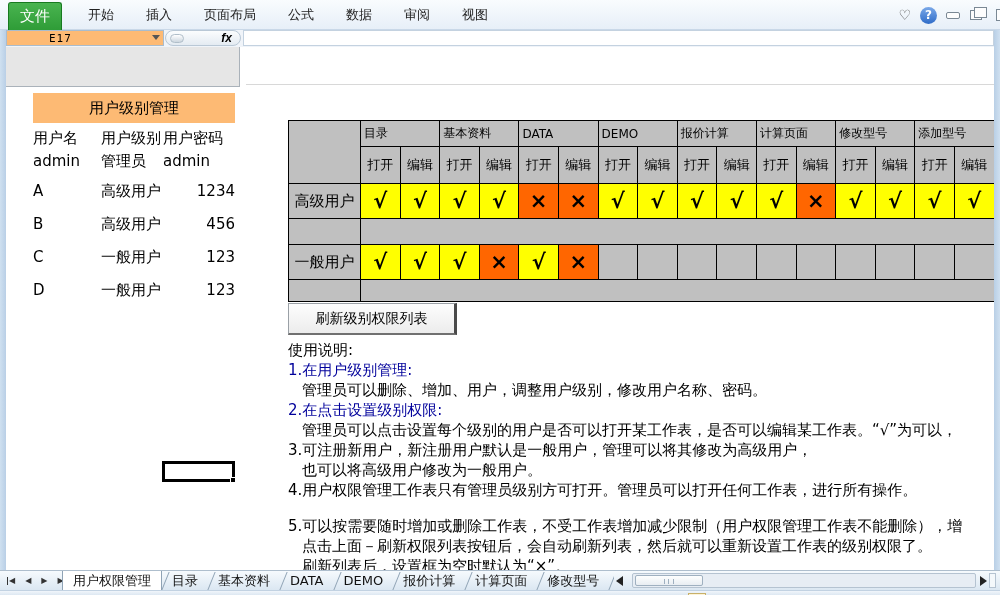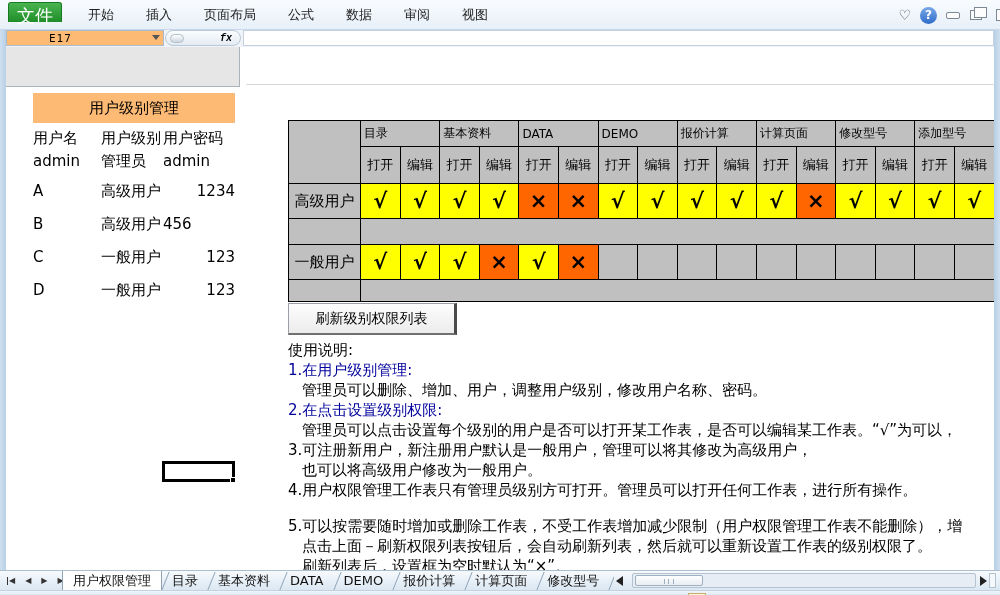--- a/index.html
+++ b/index.html
@@ -5,23 +5,23 @@
   * { margin:0; padding:0; box-sizing:border-box; }
   html,body { width:1000px; height:595px; }
   body {
     position:relative; overflow:hidden; background:#fff;
     font-family:"DejaVu Sans","Liberation Sans",sans-serif;
     color:#000;
   }
   
   .ribbon { position:absolute; left:0; top:0; width:1000px; height:30px;
     background:linear-gradient(#f9fcfe,#e7eff8); border-bottom:1px solid #c9d8e8; }
-  .file-tab { position:absolute; left:8px; top:2px; width:54px; height:20px;
+  .file-tab { position:absolute; left:8px; top:2px; width:54px; height:44px;
     background:linear-gradient(#49b450,#1f8e28); border:1px solid #187a20; border-bottom:none;
-    border-radius:3px 3px 0 0; color:#fff; font-size:18px; text-align:center; line-height:26px; }
+    border-radius:3px 3px 0 0; color:#fff; font-size:15px; text-align:center; line-height:26px; }
   .ribbon-tabs { position:absolute; left:72px; top:0; height:30px; display:flex; align-items:center; }
   .ribbon-tab { font-size:13px; color:#222; padding:0 16px; line-height:30px; }
   .win-icons { position:absolute; right:0px; top:0; height:30px; display:flex; align-items:center; }
   .heart { font-size:14px; color:#555; margin-right:9px; }
   .help { width:17px; height:17px; border-radius:50%; background:linear-gradient(#7aa8e8,#2f6cc8);
     color:#fff; font-size:12px; font-weight:bold; text-align:center; line-height:17px; margin-right:9px; }
   .btn-min { width:14px; height:7px; border:1px solid #7a8894; border-radius:2px; background:#fdfdfd; margin-right:10px; }
   .btn-restore { position:relative; width:12px; height:10px; border:1px solid #7a8894; background:#fdfdfd; margin-right:14px; }
   .btn-restore::before { content:""; position:absolute; left:3px; top:-4px; width:11px; height:9px;
     border:1px solid #7a8894; background:#fdfdfd; }
@@ -30,22 +30,22 @@
   .fbar { position:absolute; left:0; top:30px; width:1000px; height:17px; background:#f0f4f9; }
   .name-box { position:absolute; left:6px; top:0px; width:158px; height:16px; background:#fdba74;
     border:1px solid #a9bccd; font-size:11px; }
   .name-box .ref { position:absolute; left:42px; top:1px; letter-spacing:1px; font-family:"DejaVu Sans Mono",monospace; }
   .name-box .dd { position:absolute; right:3px; top:4px; width:0; height:0;
     border-left:4px solid transparent; border-right:4px solid transparent; border-top:5px solid #555; }
   .fx-pill { position:absolute; left:165px; top:0px; width:76px; height:16px;
     background:linear-gradient(#fbfdfe,#e4ebf2); border:1px solid #b9c8d6; border-radius:8px; }
   .fx-pill .knob { position:absolute; left:4px; top:3px; width:14px; height:9px; border-radius:6px;
     background:linear-gradient(#fff,#ccd6df); border:1px solid #b0bec9; }
-  .fx-pill .fx { position:absolute; right:8px; top:0px; font-family:Liberation Mono, monospace;
-    font-style:italic; font-weight:bold; font-size:10px; line-height:15px; }
+  .fx-pill .fx { position:absolute; right:8px; top:0px; font-family:Liberation Sans, sans-serif;
+    font-style:italic; font-weight:bold; font-size:12px; line-height:15px; }
   .formula-input { position:absolute; left:243px; top:0; width:751px; height:16px; background:#fff; border:1px solid #c4d2e0; }
   
   .frame-l { position:absolute; left:0; top:30px; width:6px; height:565px; background:linear-gradient(90deg,#cfe0f0,#b9cfe6); }
   .frame-r { position:absolute; left:994px; top:30px; width:6px; height:565px; background:linear-gradient(90deg,#b9cfe6,#cfe0f0); }
   .pane-gray { position:absolute; left:6px; top:47px; width:234px; height:40px; background:#e6e6e6;
     border-right:1px solid #aab2ba; border-bottom:1px solid #aab2ba; }
   .hline { position:absolute; left:246px; top:84px; width:748px; height:1px; background:#d8d8d8; }
   .sheet { position:absolute; left:6px; top:87px; width:988px; height:483px; background:#fff; overflow:hidden; }
   
   .user-title { position:absolute; left:27px; top:6px; width:202px; height:30px;
@@ -167,21 +167,21 @@
       <div class="ucell" style="left: 68px; top: 0px; width: 60px;">用户级别</div>
       <div class="ucell" style="left: 130px; top: 0px; width: 72px;">用户密码</div>
       <div class="ucell" style="left: 0px; top: 23px; width: 64px;">admin</div>
       <div class="ucell" style="left: 68px; top: 23px; width: 60px;">管理员</div>
       <div class="ucell" style="left: 130px; top: 23px; width: 72px;">admin</div>
       <div class="ucell" style="left: 0px; top: 53px; width: 64px;">A</div>
       <div class="ucell" style="left: 68px; top: 53px; width: 60px;">高级用户</div>
       <div class="ucell" style="left: 130px; top: 53px; width: 72px; text-align: right;">1234</div>
       <div class="ucell" style="left: 0px; top: 86px; width: 64px;">B</div>
       <div class="ucell" style="left: 68px; top: 86px; width: 60px;">高级用户</div>
-      <div class="ucell" style="left: 130px; top: 86px; width: 72px; text-align: left;">456</div>
+      <div class="ucell" style="left: 130px; top: 86px; width: 72px; text-align: right;">456</div>
       <div class="ucell" style="left: 0px; top: 119px; width: 64px;">C</div>
       <div class="ucell" style="left: 68px; top: 119px; width: 60px;">一般用户</div>
       <div class="ucell" style="left: 130px; top: 119px; width: 72px; text-align: right;">123</div>
       <div class="ucell" style="left: 0px; top: 152px; width: 64px;">D</div>
       <div class="ucell" style="left: 68px; top: 152px; width: 60px;">一般用户</div>
       <div class="ucell" style="left: 130px; top: 152px; width: 72px; text-align: right;">123</div>
     </div>
 
   <div class="perm-wrap">
       <table class="perm">

